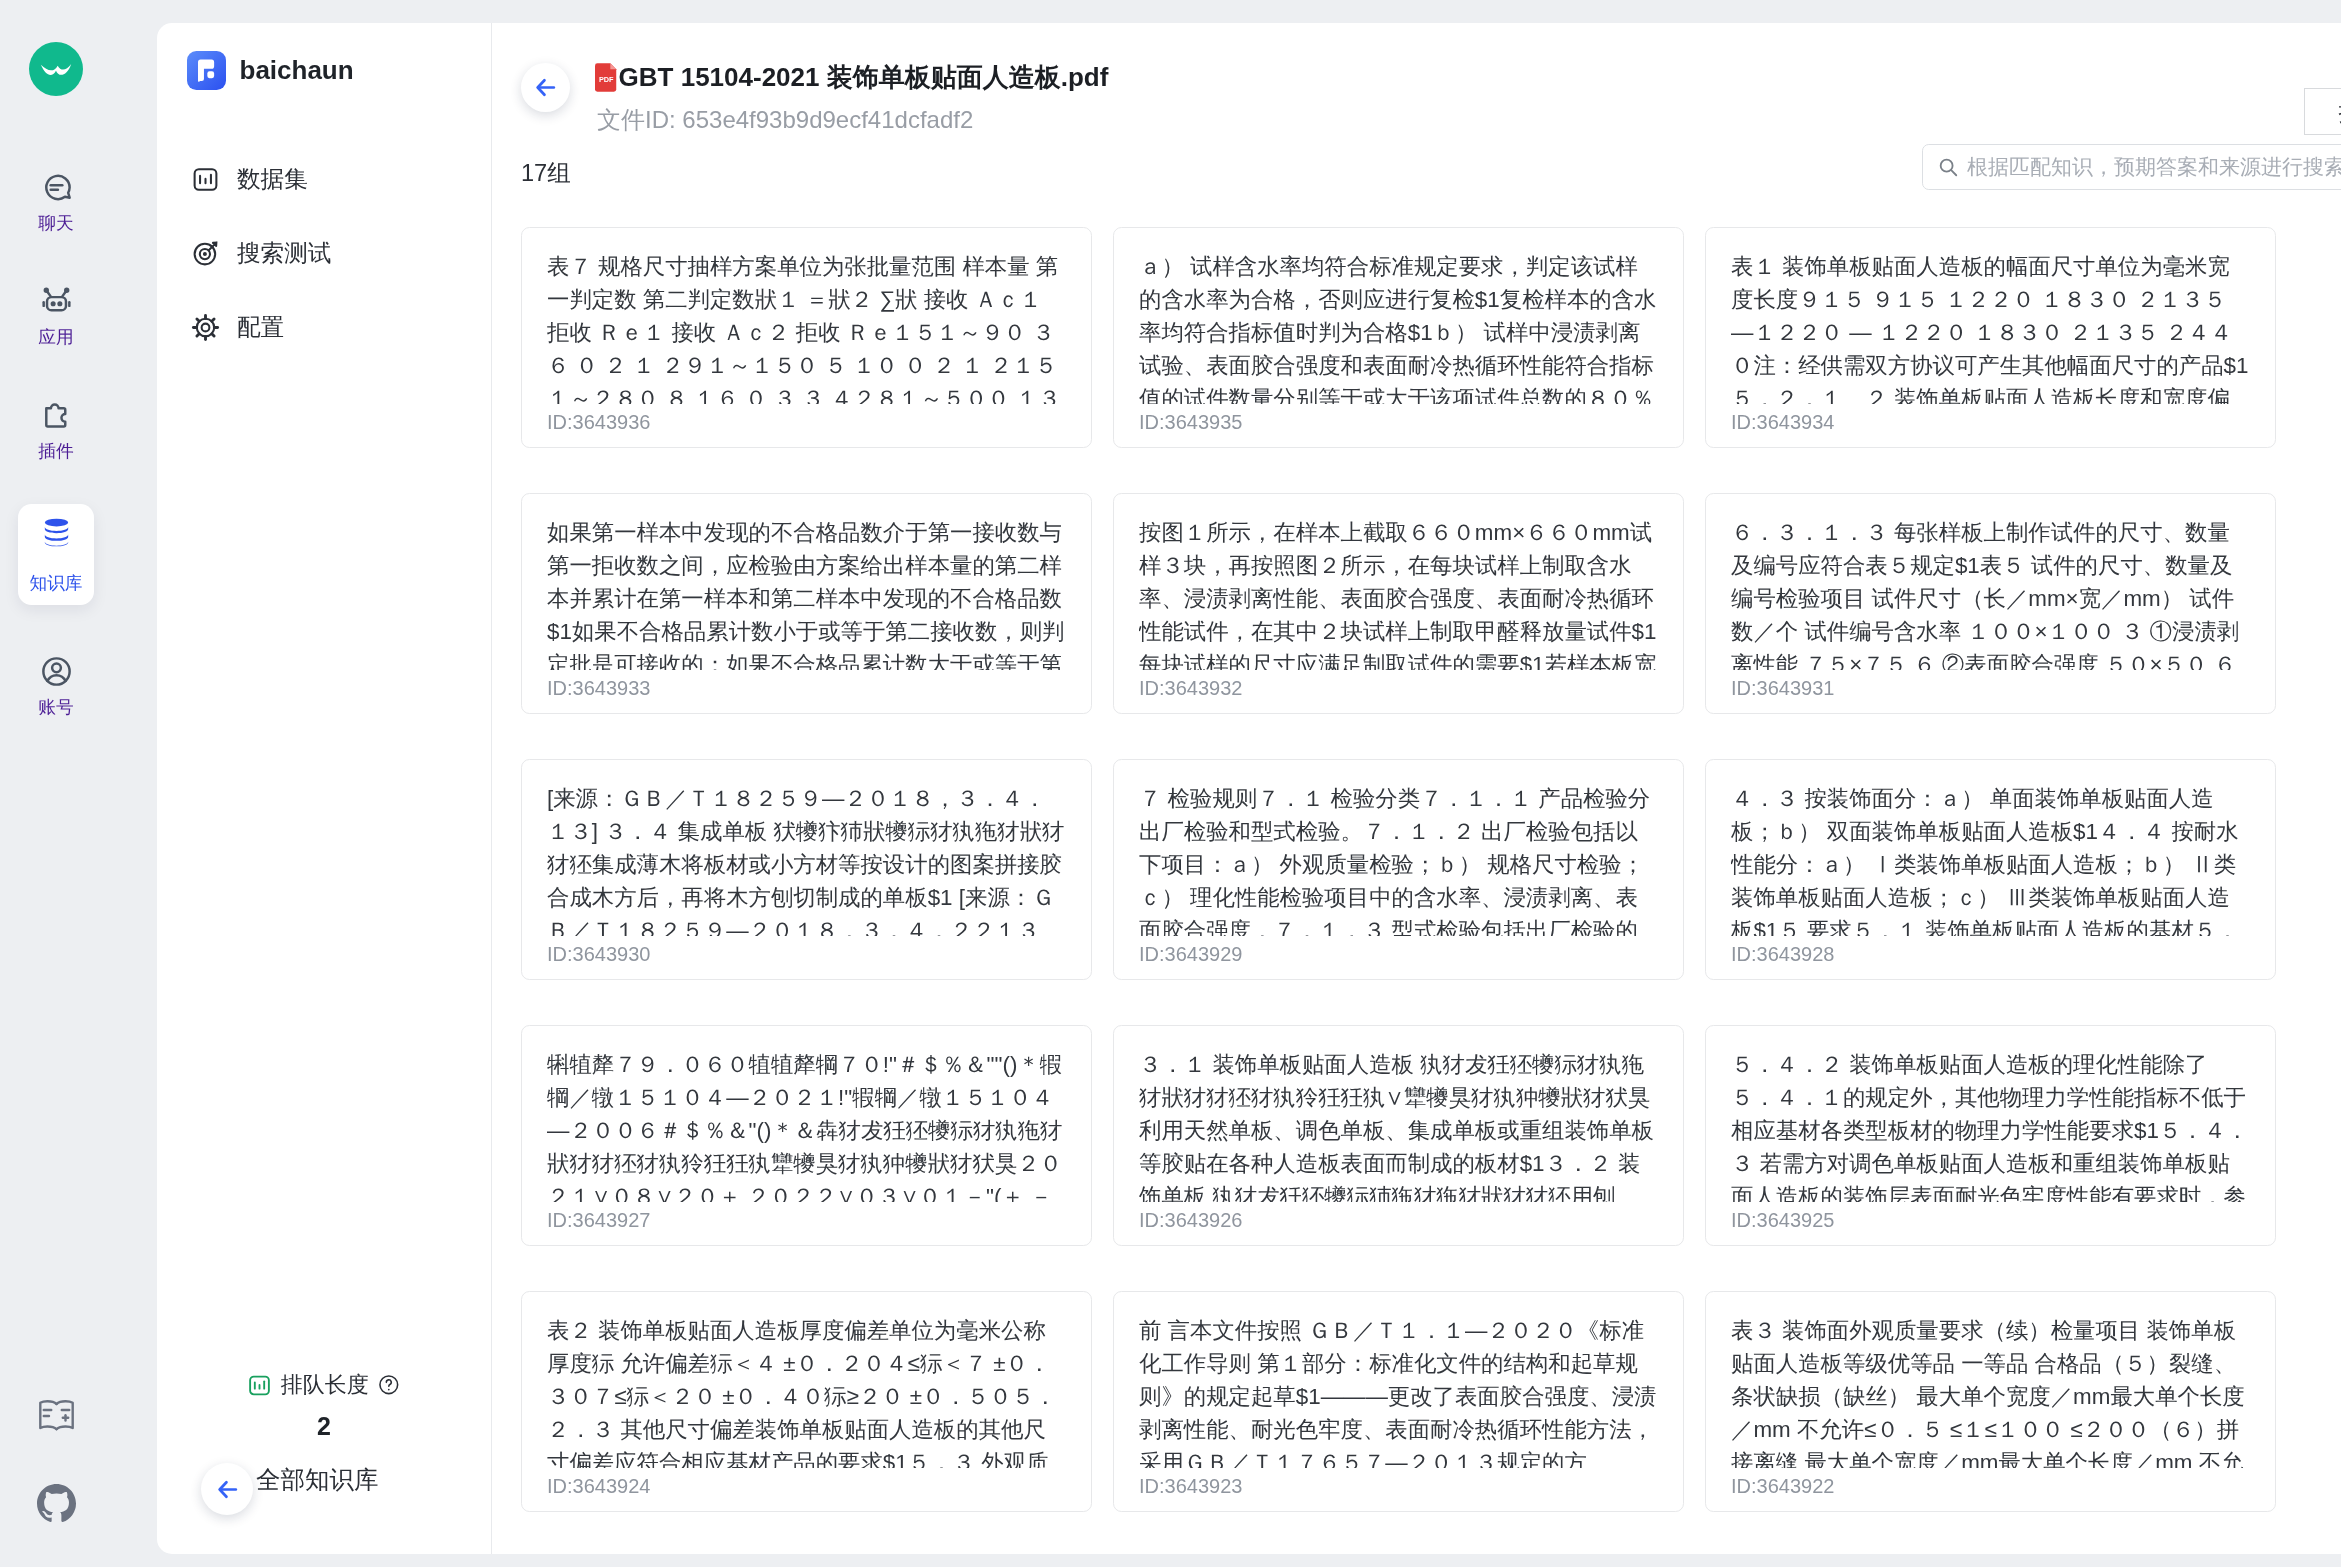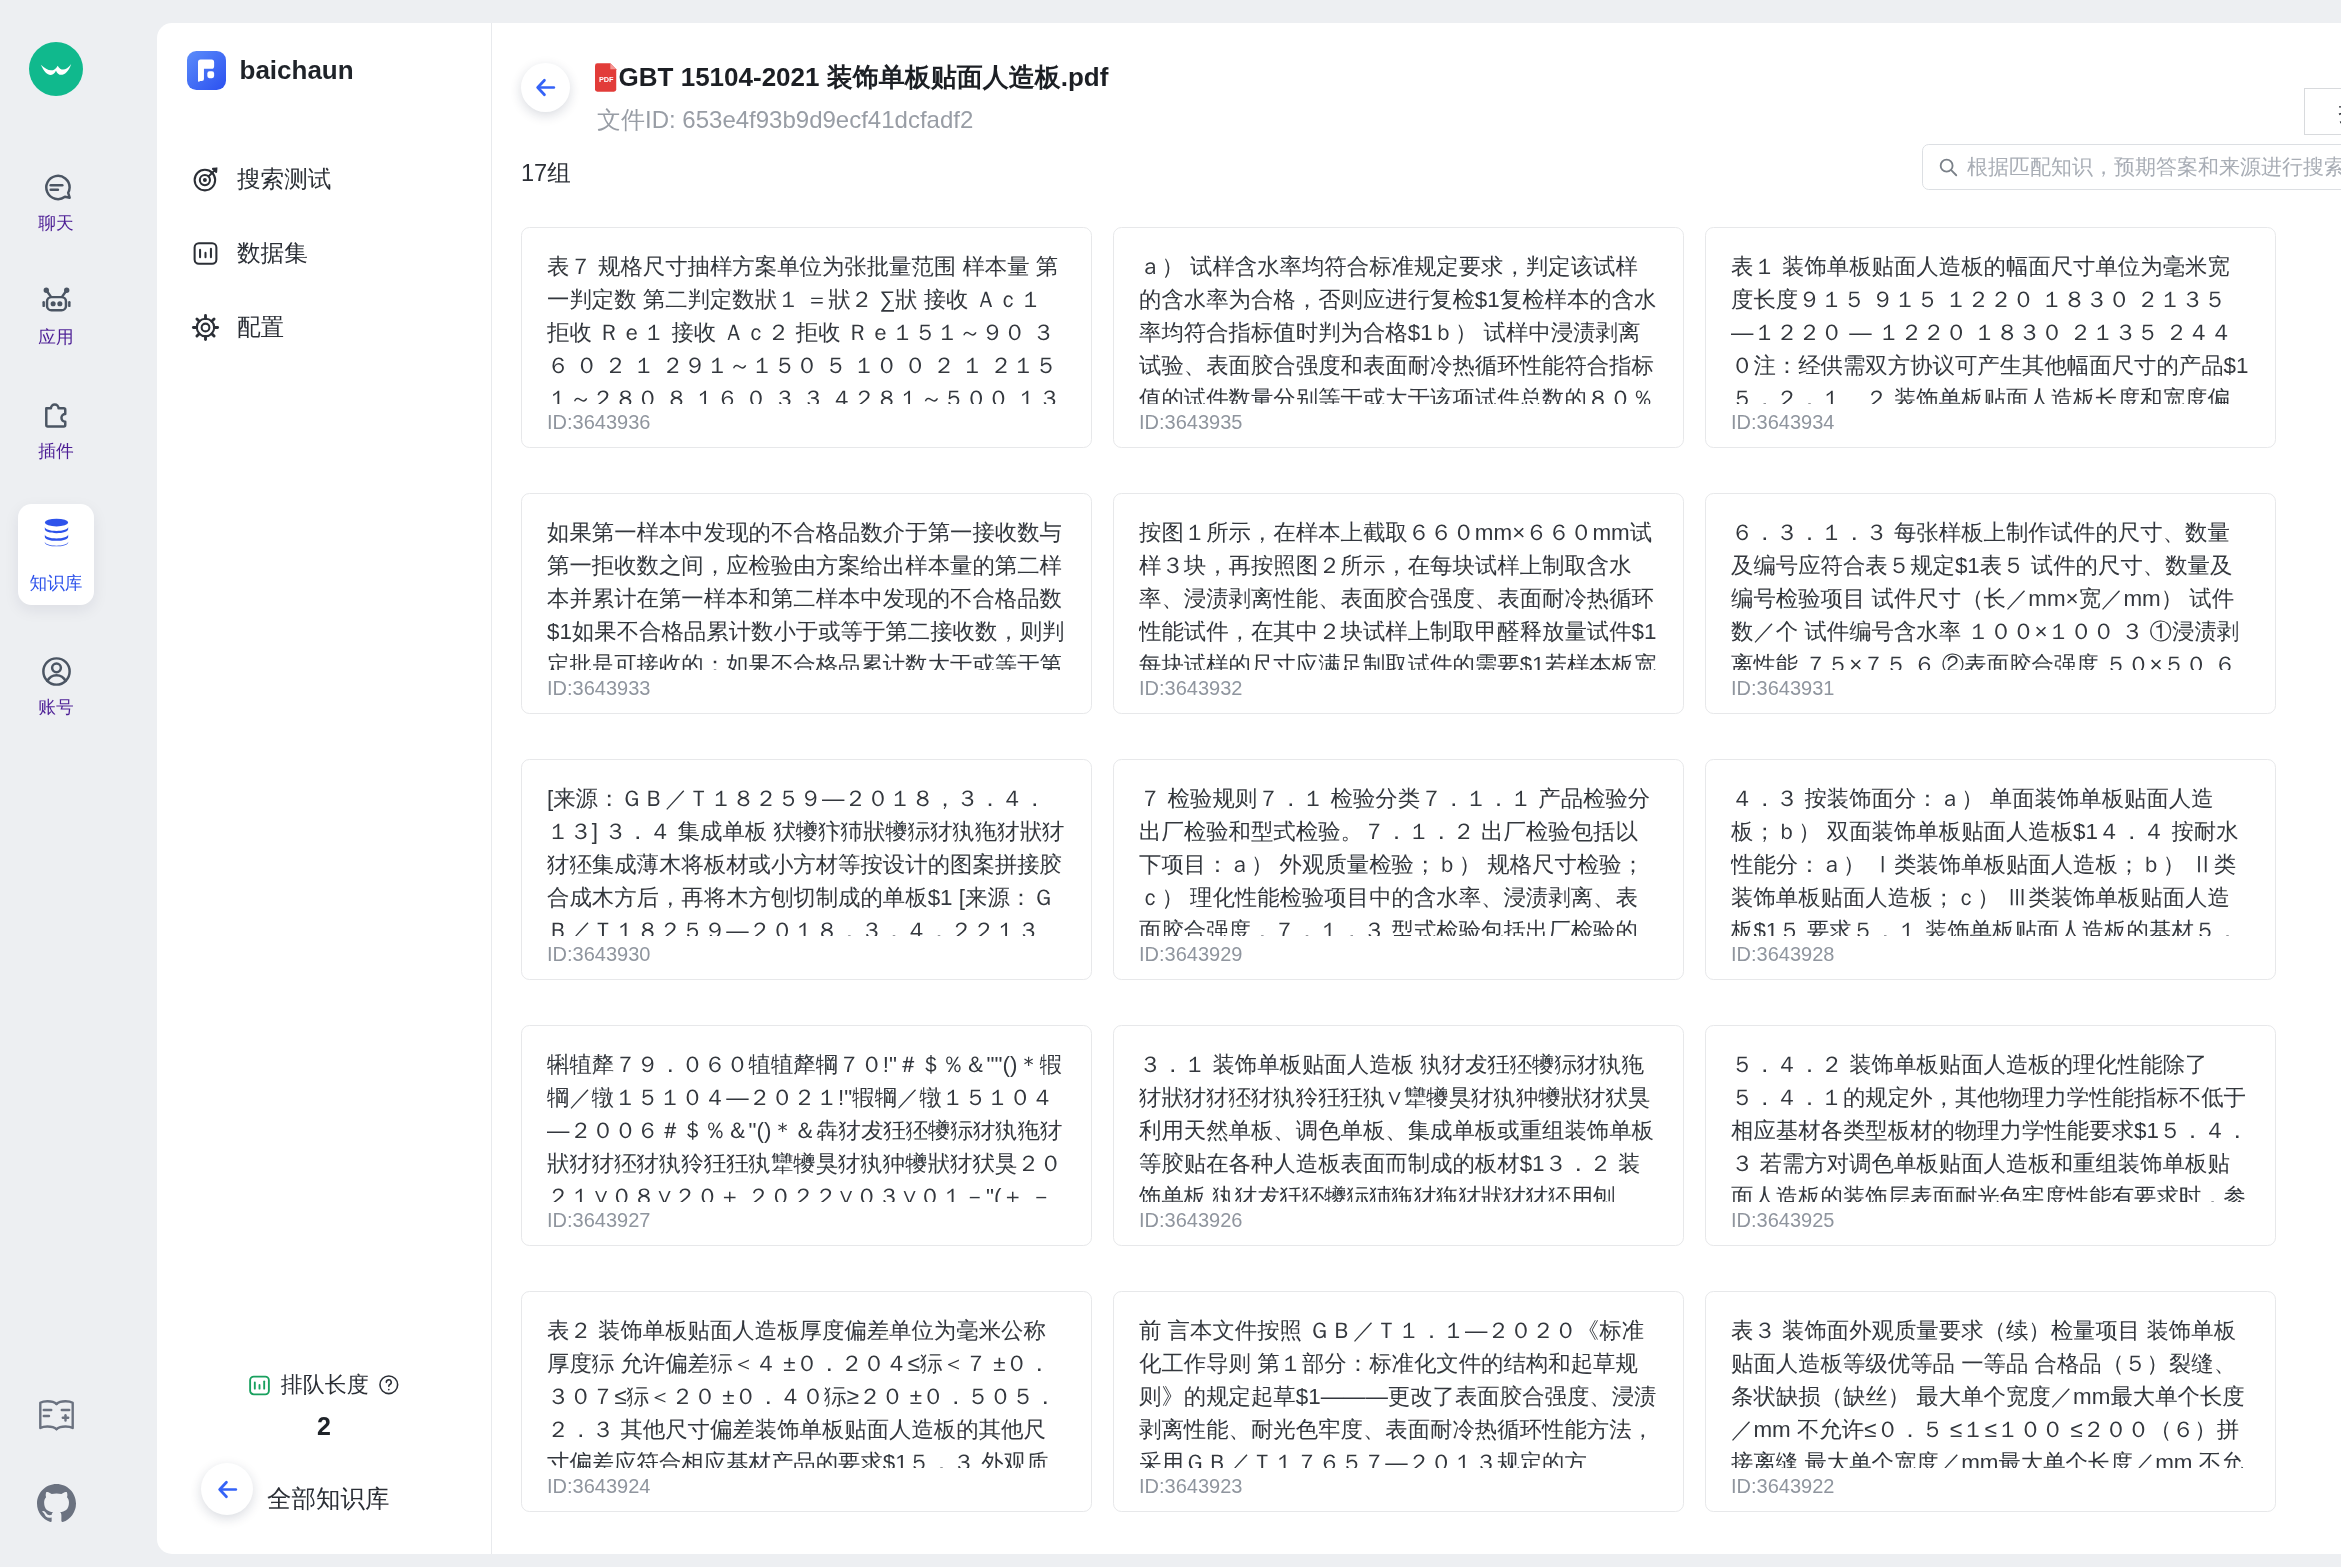--- a/index.html
+++ b/index.html
@@ -25,21 +25,21 @@
   .window { position:absolute; left:157px; top:23px; width:2310px; height:1531px; background:#fff; border-radius:15px; display:flex; overflow:hidden; }
   
   .sidebar { width:335px; border-right:0.8px solid #e8eaed; display:flex; flex-direction:column; flex-shrink:0; }
   .brand { display:flex; align-items:center; gap:13.5px; margin:28px 0 0 30px; }
   .brand-name { font-size:26px; font-weight:bold; color:#1f2329; }
   .menu { margin-top:52px; }
   .menu-item { display:flex; align-items:center; gap:17px; padding:21px 0 21px 34px; font-size:23.6px; color:#2b2f36; cursor:pointer; }
   .sidebar-bottom { margin-top:auto; padding-bottom:39px; }
   .queue-row { display:flex; align-items:center; justify-content:center; gap:8.4px; font-size:22px; color:#2b2f36; }
   .queue-value { text-align:center; font-size:25px; font-weight:bold; margin-top:11.8px; color:#1f2329; }
-  .back-row { display:flex; align-items:flex-end; gap:14px; padding-left:44px; margin-top:22px; cursor:pointer; }
+  .back-row { display:flex; align-items:flex-start; gap:3px; padding-left:44px; margin-top:22px; cursor:pointer; }
   .circle-btn { width:52px; height:52px; border-radius:50%; background:#fff; box-shadow:0 3.4px 11.8px rgba(20,30,60,.16); display:flex; align-items:center; justify-content:center; flex-shrink:0; }
   .back-row .lbl { font-size:24.5px; color:#2b2f36; }
   
   .main { flex:1; position:relative; }
   .back-btn { position:absolute; left:29px; top:40px; width:49px; height:49px; border-radius:50%; background:#fff; box-shadow:0 3.4px 11.8px rgba(20,30,60,.16); display:flex; align-items:center; justify-content:center; cursor:pointer; }
   .title-row { position:absolute; left:103px; top:37px; display:flex; align-items:center; }
   .doc-title { font-size:26px; font-weight:600; color:#1c1f24; }
   .file-id { position:absolute; left:105px; top:81px; font-size:24px; color:#989da5; }
   .insert-btn { position:absolute; right:47px; top:57px; width:116px; height:47px; background:#fff; border:0.8px solid #d8dadd; border-radius:0; font-size:23.6px; color:#2b2f36; display:flex; align-items:center; justify-content:center; cursor:pointer;margin-top:8px; }
   .group-count { position:absolute; left:29px; top:134px; font-size:23.6px; color:#2b2f36; }
@@ -144,35 +144,35 @@
         <rect x="0" y="0" width="46" height="46" rx="11" fill="url(#bg1)"></rect>
         <path d="M13 36 V13 a3 3 0 0 1 3-3 h13 a3 3 0 0 1 3 3 v5 a3 3 0 0 1-3 3 h-9 v12 a2.5 2.5 0 0 1-2.5 2.5 h-2 A2.5 2.5 0 0 1 13 36 z" fill="#ffffff"></path>
         <rect x="24" y="24" width="8" height="8" rx="2.5" fill="#ffffff"></rect>
       </svg>
       <span class="brand-name">baichaun</span>
     </div>
 
     <div class="menu">
       <div class="menu-item">
         <svg width="29" height="29" viewBox="0 0 24 24" fill="none" stroke="#2b2f36" stroke-width="1.7" stroke-linecap="round">
+          <rect x="3" y="3.5" width="18" height="17" rx="3.5"></rect>
+          <line x1="7.5" y1="9" x2="7.5" y2="15"></line>
+            <line x1="12" y1="11.5" x2="12" y2="15"></line>
+            <line x1="16.5" y1="8" x2="16.5" y2="15"></line>
+        </svg>
+        <span>数据集</span>
+      </div>
+      <div class="menu-item">
+        <svg width="29" height="29" viewBox="0 0 24 24" fill="none" stroke="#2b2f36" stroke-width="1.7" stroke-linecap="round">
           <circle cx="11.5" cy="12.5" r="8.5"></circle>
           <circle cx="11.5" cy="12.5" r="4.2"></circle>
           <circle cx="11.5" cy="12.5" r="0.8" fill="#2b2f36"></circle>
           <path d="M14.5 9.5 L21 3 M18.2 3.2 L21 3 L20.8 5.8"></path>
         </svg>
         <span>搜索测试</span>
-      </div>
-      <div class="menu-item">
-        <svg width="29" height="29" viewBox="0 0 24 24" fill="none" stroke="#2b2f36" stroke-width="1.7" stroke-linecap="round">
-          <rect x="3" y="3.5" width="18" height="17" rx="3.5"></rect>
-          <line x1="7.5" y1="9" x2="7.5" y2="15"></line>
-            <line x1="12" y1="11.5" x2="12" y2="15"></line>
-            <line x1="16.5" y1="8" x2="16.5" y2="15"></line>
-        </svg>
-        <span>数据集</span>
       </div>
       <div class="menu-item">
         <svg width="29" height="29" viewBox="0 0 24 24" fill="none" stroke="#2b2f36" stroke-width="1.7" stroke-linecap="round">
           <circle cx="12" cy="12" r="3.2"></circle>
           <circle cx="12" cy="12" r="7.2"></circle>
           <g stroke-width="2.4">
             <line x1="12" y1="2" x2="12" y2="4.6"></line>
               <line x1="12" y1="19.4" x2="12" y2="22"></line>
             <line x1="2" y1="12" x2="4.6" y2="12"></line>
               <line x1="19.4" y1="12" x2="22" y2="12"></line>

